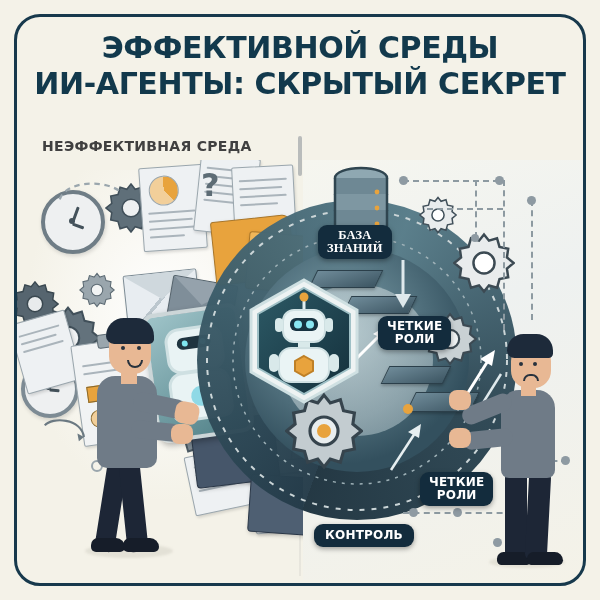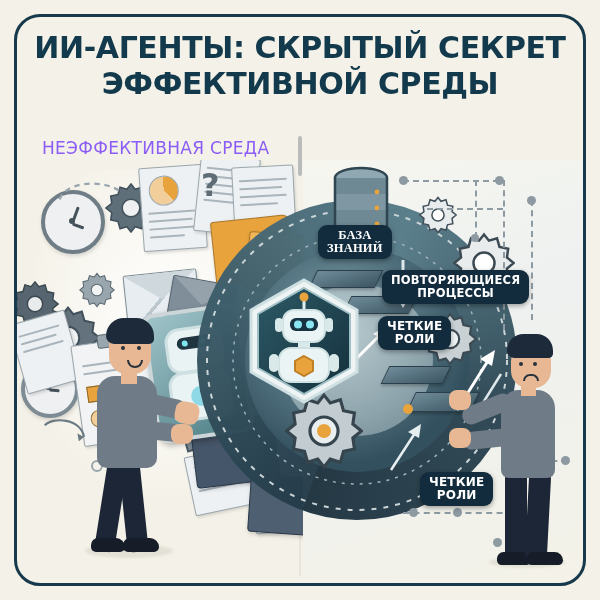--- a/index.html
+++ b/index.html
@@ -32,21 +32,21 @@
     line-height:36px;
     font-family:"DejaVu Sans", sans-serif;
     text-transform:uppercase;
     white-space:nowrap;
   }
   .title-line.l2{font-size:30px;}
 
   
   .colhead{
     position:absolute;top:138px;z-index:30;
-    color:#8b5cf6;font-weight:normal;font-size:17px;
+    color:#404040;font-weight:bold;font-size:14px;
     letter-spacing:0.3px;
     font-family:"DejaVu Sans", sans-serif;
     text-transform:uppercase;white-space:nowrap;
   }
   .colhead.left{left:42px;}
   .colhead.right{left:336px;}
 
   .divider{
     position:absolute;left:298px;top:136px;width:4px;height:40px;
     background:#b9bcbb;border-radius:2px;z-index:25;
@@ -149,22 +149,22 @@
     position:absolute;background:#e3e1d6;border-radius:50%;
     filter:blur(1px);
   }
 </style>
 </head>
 <body>
 
 <div id="poster">
 
   <div class="title-wrap">
+    <div class="title-line l2">ЭФФЕКТИВНОЙ СРЕДЫ</div>
     <div class="title-line l1">ИИ-АГЕНТЫ: СКРЫТЫЙ СЕКРЕТ</div>
-    <div class="title-line l2">ЭФФЕКТИВНОЙ СРЕДЫ</div>
   </div>
 
   <div class="colhead left">НЕЭФФЕКТИВНАЯ СРЕДА</div>
   <div class="divider"></div>
   <div class="divider-soft"></div>
 
   <div class="scene">
 
     <div class="half left">
 
@@ -551,24 +551,23 @@
         <rect x="84" y="76" width="10" height="18" rx="5" fill="#d9e9ea"></rect>
 
         <polygon points="59,78 68,83 68,93 59,98 50,93 50,83" fill="#e8a33d" stroke="#bf8026" stroke-width="2"></polygon>
       </svg>
     </div>
   </div>
 
   <div class="badge" style="left:318px;top:225px;font-size:12.5px;font-family:Liberation Serif, serif;">БАЗА
 ЗНАНИЙ</div>
 
-  <div class="badge" style="left:382px;top:270px;font-size:11.5px;">ПОВТОРЯЮЩИЕСЯ
-ПРОЦЕССЫ</div>
 
   <div class="badge" style="left:378px;top:316px;font-size:12px;">ЧЕТКИЕ
 РОЛИ</div>
 
   <div class="badge" style="left:420px;top:472px;font-size:12px;">ЧЕТКИЕ
 РОЛИ</div>
 
+  <div class="badge" style="left:314px;top:524px;font-size:12px;padding:5px 11px;">КОНТРОЛЬ</div>
 
   <div class="frame"></div>
 </div>
 
 </body></html>

